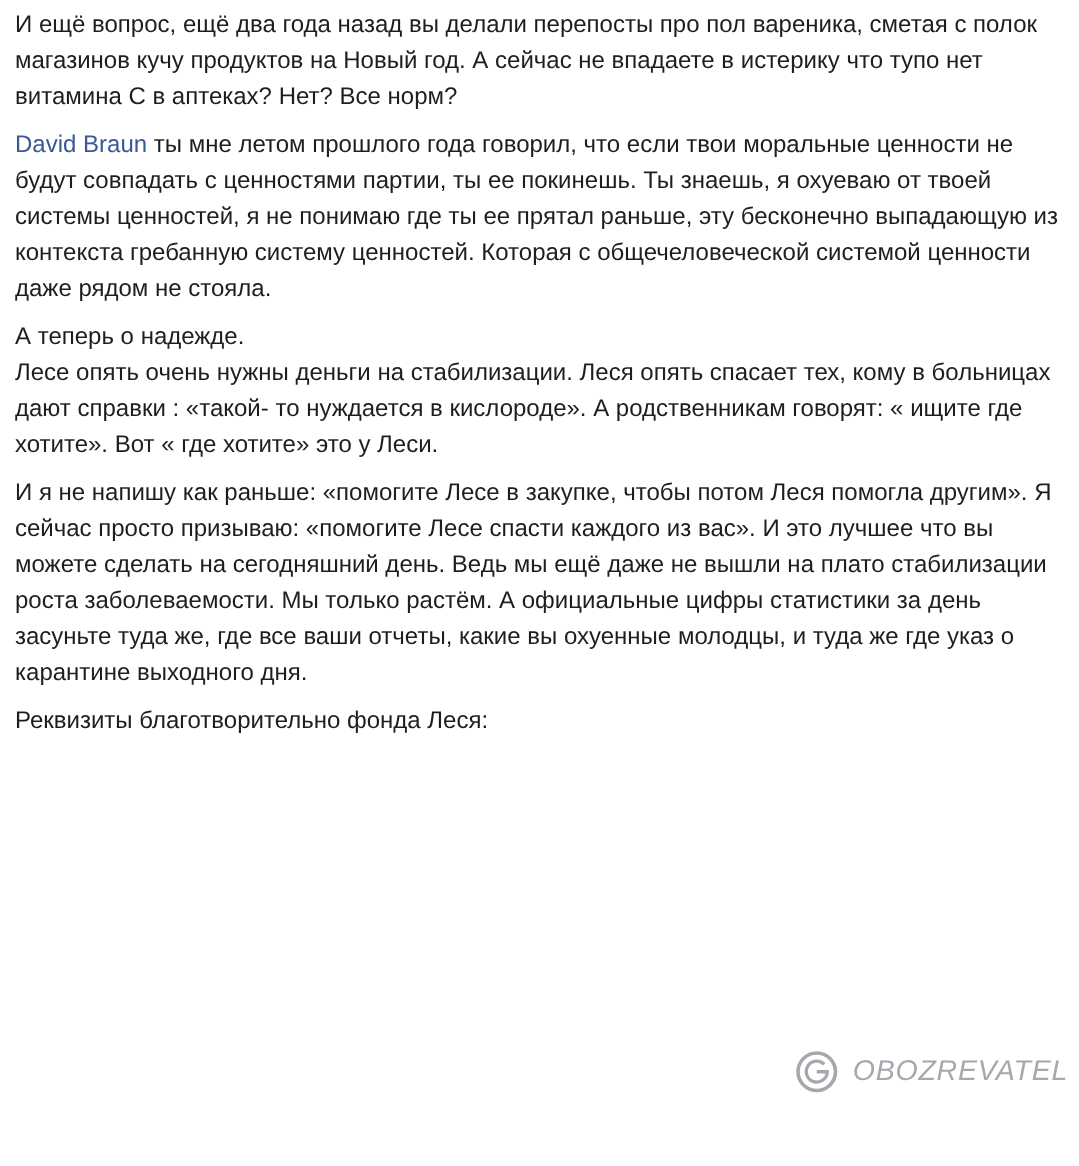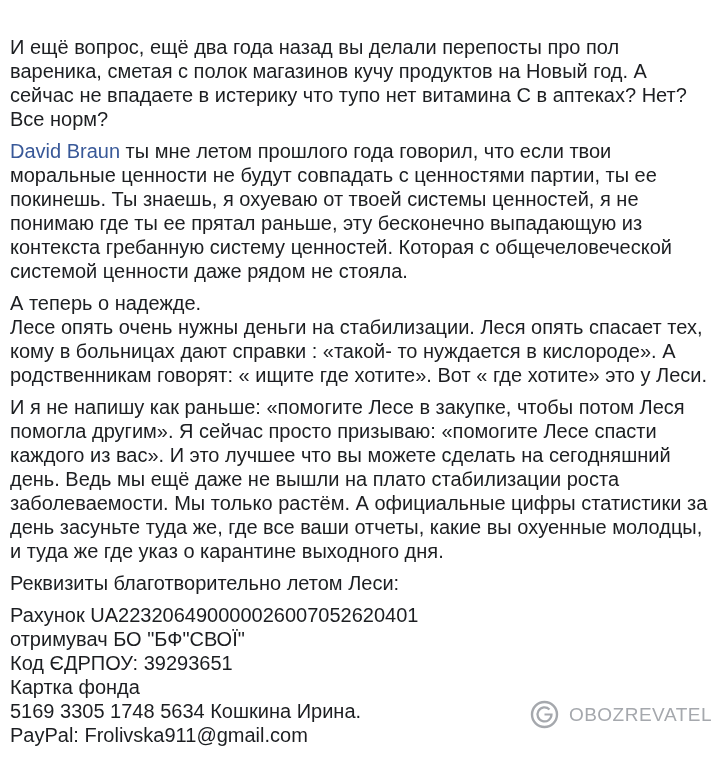--- a/index.html
+++ b/index.html
@@ -13,43 +13,43 @@
     width: 719px;
     height: 777px;
     background: #ffffff;
     font-family: "Liberation Sans", sans-serif;
     color: var(--text-color);
     position: relative;
     overflow: hidden;
   }
   .post {
     padding: 5px 8px 0 10px;
-    font-size: 20px;
+    font-size: 16px;
     line-height: 24px;
-    margin-top: 30px;
   }
   .post p {
     margin: 0 0 8px 0;
     white-space: pre-line;
   }
   .post p:last-child { margin-bottom: 0; }
   a.profile-link {
     color: var(--link-color);
     text-decoration: none;
     cursor: pointer;
   }
   .watermark {
     position: absolute;
     top: 700px;
     right: 7px;
     display: flex;
     align-items: center;
     gap: 10px;
     color: var(--watermark-color);
     user-select: none;
+    font-style: italic;
   }
   .watermark svg { display: block; }
   .watermark-label {
     font-size: 19px;
     letter-spacing: 0.5px;
     line-height: 1;
   }
 </style>
 </head>
 <body>
@@ -58,28 +58,22 @@
   <p>И ещё вопрос, ещё два года назад вы делали перепосты про пол вареника, сметая с полок магазинов кучу продуктов на Новый год. А сейчас не впадаете в истерику что тупо нет витамина С в аптеках? Нет? Все норм?</p>
 
   <p><a href="#" class="profile-link">David Braun</a><span> ты мне летом прошлого года говорил, что если твои моральные ценности не будут совпадать с ценностями партии, ты ее покинешь. Ты знаешь, я охуеваю от твоей системы ценностей, я не понимаю где ты ее прятал раньше, эту бесконечно выпадающую из контекста гребанную систему ценностей. Которая с общечеловеческой системой ценности даже рядом не стояла.</span></p>
 
 
   <p>А теперь о надежде.
 Лесе опять очень нужны деньги на стабилизации. Леся опять спасает тех, кому в больницах дают справки : «такой- то нуждается в кислороде». А родственникам говорят: « ищите где хотите». Вот « где хотите» это у Леси.</p>
 
   <p>И я не напишу как раньше: «помогите Лесе в закупке, чтобы потом Леся помогла другим». Я сейчас просто призываю: «помогите Лесе спасти каждого из вас». И это лучшее что вы можете сделать на сегодняшний день. Ведь мы ещё даже не вышли на плато стабилизации роста заболеваемости. Мы только растём. А официальные цифры статистики за день засуньте туда же, где все ваши отчеты, какие вы охуенные молодцы, и туда же где указ о карантине выходного дня.</p>
 
-  <p>Реквизиты благотворительно летом Леси:</p>
+  <p>Реквизиты благотворительно фонда Леся:</p>
 
-  <p>Рахунок UA223206490000026007052620401
-отримувач БО "БФ"СВОЇ"
-Код ЄДРПОУ: 39293651
-Картка фонда
-5169 3305 1748 5634 Кошкина Ирина.
-PayPal: Frolivska911@gmail.com</p>
 </div>
 
 <div class="watermark">
   <span>
     <svg width="29" height="29" viewBox="0 0 29 29" fill="none" xmlns="http://www.w3.org/2000/svg">
       <circle cx="14.5" cy="14.5" r="12.5" stroke="currentColor" stroke-width="2.4"></circle>
       <path d="M 19.5 9.5 A 7 7 0 1 0 21.5 14.5 L 14.5 14.5" stroke="currentColor" stroke-width="2.2" fill="none"></path>
     </svg>
   </span>
   <span class="watermark-label">OBOZREVATEL</span>

